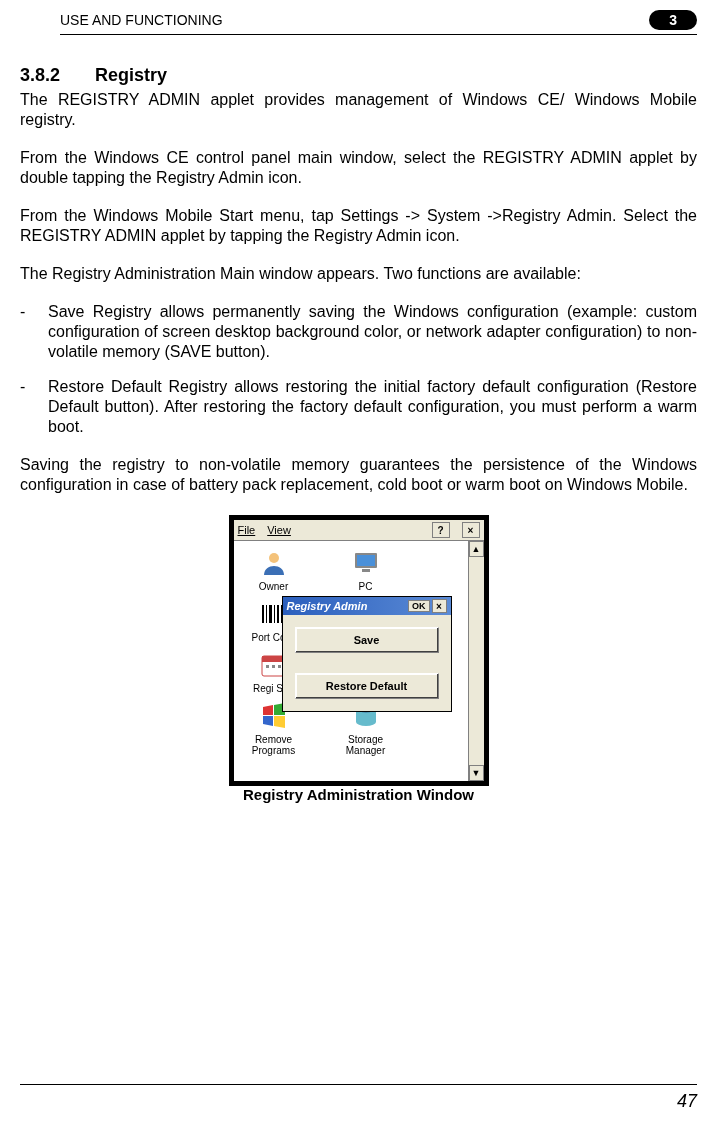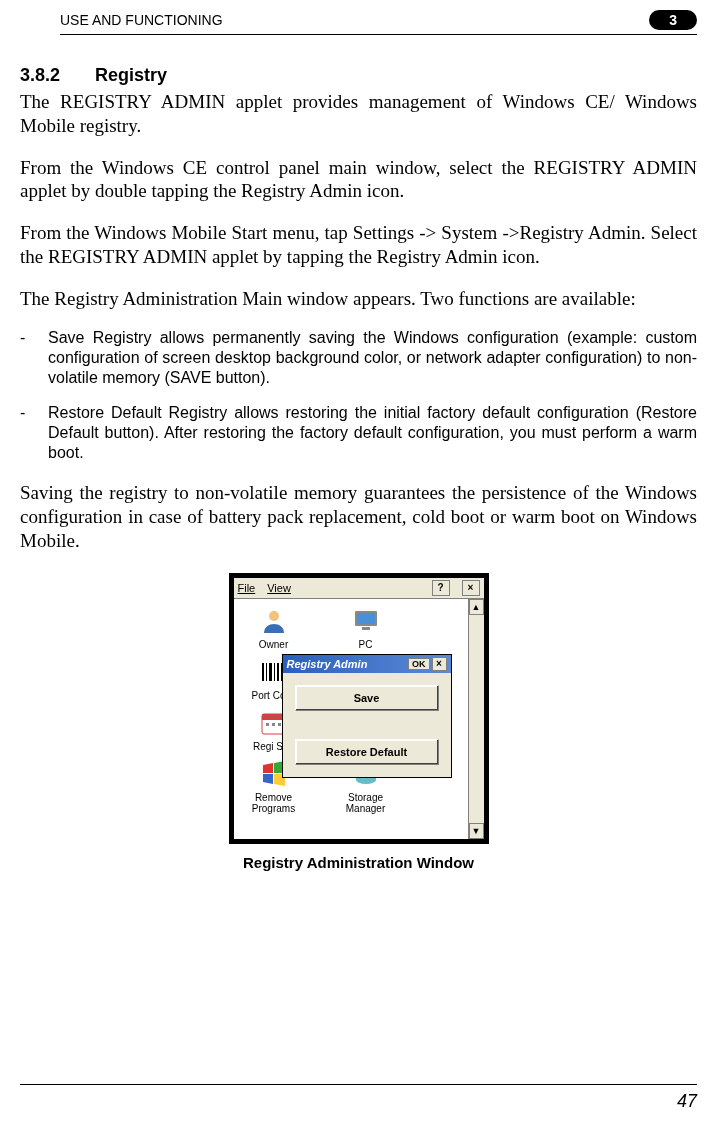--- a/index.html
+++ b/index.html
@@ -31,25 +31,24 @@
       font-size: 14px;
     }
     .section-heading {
       font-weight: bold;
       font-size: 18px;
       margin-top: 30px;
       margin-bottom: 4px;
     }
     .section-heading .num { display: inline-block; margin-right: 30px; }
     .body-text {
-      font-size: 19px;
+      font-size: 16px;
       text-align: justify;
       margin-bottom: 18px;
       line-height: 1.25;
-      font-family: Liberation Serif, serif;
     }
     .bullet-list {
       margin-bottom: 18px;
     }
     .bullet-item {
       display: flex;
       font-size: 16px;
       text-align: justify;
       margin-bottom: 15px;
       line-height: 1.25;
@@ -166,37 +165,36 @@
       font-weight: bold;
       border: 1px solid #808080;
       width: 15px; height: 14px;
       display: flex; align-items: center; justify-content: center;
       font-size: 10px;
     }
     .dialog-body {
       padding: 12px;
       display: flex;
       flex-direction: column;
-      gap: 28px;
+      gap: 20px;
     }
     .dialog-btn {
       border: 1px solid #808080;
       border-top-color: #fff;
       border-left-color: #fff;
       background: #ece9d8;
       padding: 6px 4px;
       text-align: center;
       font-size: 11px;
       font-weight: bold;
       box-shadow: inset -1px -1px 0 #404040, inset 1px 1px 0 #fff;
     }
     .caption {
       font-weight: bold;
       font-size: 15px;
-      margin-top: 10px;
     }
     .footer {
       position: absolute;
       bottom: 18px;
       left: 20px;
       right: 20px;
       border-top: 1px solid #000;
       text-align: right;
       padding-top: 6px;
     }

